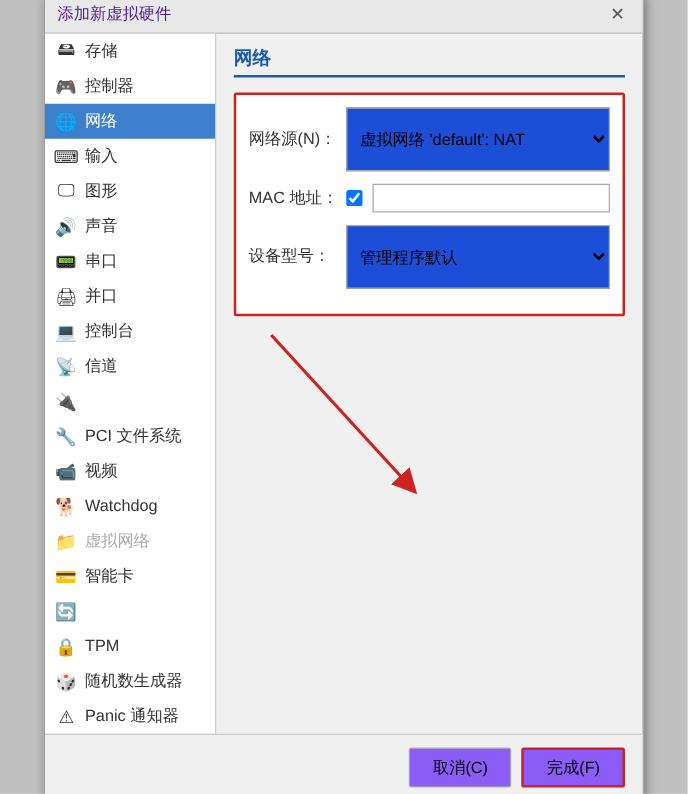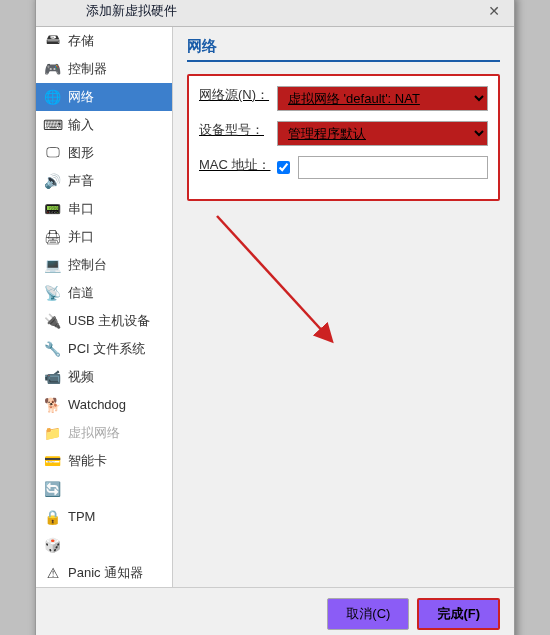--- a/index.html
+++ b/index.html
@@ -26,22 +26,21 @@
     .title-bar {
       background: #e8e8e8;
       border-bottom: 1px solid #bbb;
       padding: 6px 10px;
       display: flex;
       justify-content: space-between;
       align-items: center;
     }
     .title-bar-text {
       font-size: 13px;
-      color: #0f172a;
-      margin-left: 40px;
+      color: #4c1d95;
     }
     .close-btn {
       cursor: pointer;
       font-size: 14px;
       color: #555;
       background: none;
       border: none;
       padding: 0 4px;
     }
     .dialog-body {
@@ -94,37 +93,37 @@
       margin-bottom: 12px;
     }
     .network-box {
       border: 2px solid #cc2222;
       padding: 10px;
       background: #fff;
       border-radius: 2px;
     }
     .form-row {
       display: flex;
+      align-items: center;
       margin-bottom: 10px;
       gap: 8px;
-      text-decoration: underline;
     }
     .form-label {
       width: 70px;
       color: #333;
       font-size: 13px;
       white-space: nowrap;
     }
     .form-select {
       flex: 1;
       font-family: inherit;
       font-size: 13px;
-      padding: 3px 6px;
+      padding: 16px 6px;
       border: 1px solid #aaa;
-      background: #b91c1c;
+      background: #1d4ed8;
       appearance: auto;
     }
     .form-input {
       flex: 1;
       font-family: inherit;
       font-size: 13px;
       padding: 3px 6px;
       border: 1px solid #aaa;
       background: #fff;
     }
@@ -145,21 +144,21 @@
       font-family: inherit;
       font-size: 13px;
       padding: 5px 18px;
       border: 1px solid #aaa;
       background: #8b5cf6;
       cursor: pointer;
       border-radius: 2px;
     }
     .btn.primary {
       border: 2px solid #cc2222;
-      font-weight: bold;
+      font-weight: normal;
     }
     
     .arrow-container {
       position: relative;
       width: 100%;
       flex: 1;
     }
   </style>
 </head>
 <body>
@@ -207,21 +206,20 @@
         <div class="sidebar-item">
           <span class="sidebar-icon">💻</span>
           <span>控制台</span>
         </div>
         <div class="sidebar-item">
           <span class="sidebar-icon">📡</span>
           <span>信道</span>
         </div>
         <div class="sidebar-item">
           <span class="sidebar-icon">🔌</span>
-          <span>USB 主机设备</span>
         </div>
         <div class="sidebar-item">
           <span class="sidebar-icon">🔧</span>
           <span>PCI 文件系统</span>
         </div>
         <div class="sidebar-item">
           <span class="sidebar-icon">📹</span>
           <span>视频</span>
         </div>
         <div class="sidebar-item">
@@ -238,47 +236,48 @@
         </div>
         <div class="sidebar-item">
           <span class="sidebar-icon">🔄</span>
         </div>
         <div class="sidebar-item">
           <span class="sidebar-icon">🔒</span>
           <span>TPM</span>
         </div>
         <div class="sidebar-item">
           <span class="sidebar-icon">🎲</span>
+          <span>随机数生成器</span>
         </div>
         <div class="sidebar-item">
           <span class="sidebar-icon">⚠</span>
           <span>Panic 通知器</span>
         </div>
       </div>
     <div class="content-panel">
       <div class="panel-title">网络</div>
       <div class="network-box">
         <div class="form-row">
           <label class="form-label">网络源(N)：</label>
           <select class="form-select">
             <option>虚拟网络 'default': NAT</option>
           </select>
         </div>
         <div class="form-row">
-          <label class="form-label">设备型号：</label>
-          <select class="form-select">
-            <option>管理程序默认</option>
-          </select>
-        </div>
-        <div class="form-row">
           <label class="form-label">MAC 地址：</label>
           <div class="checkbox-wrap">
             <input type="checkbox" checked="" style="">
           </div>
           <input type="text" class="form-input" style="">
+        </div>
+        <div class="form-row">
+          <label class="form-label">设备型号：</label>
+          <select class="form-select">
+            <option>管理程序默认</option>
+          </select>
         </div>
       </div>
       <div class="arrow-container">
         <svg width="200" height="160" style="position:absolute; left:10px; top:5px;">
           <defs>
             <marker id="arrowhead" markerWidth="8" markerHeight="8" refX="4" refY="4" orient="auto">
               <polygon points="0 0, 8 4, 0 8" fill="#cc2222"></polygon>
             </marker>
           </defs>
           <line x1="20" y1="10" x2="130" y2="130" stroke="#cc2222" stroke-width="2.5" marker-end="url(#arrowhead)"></line>

